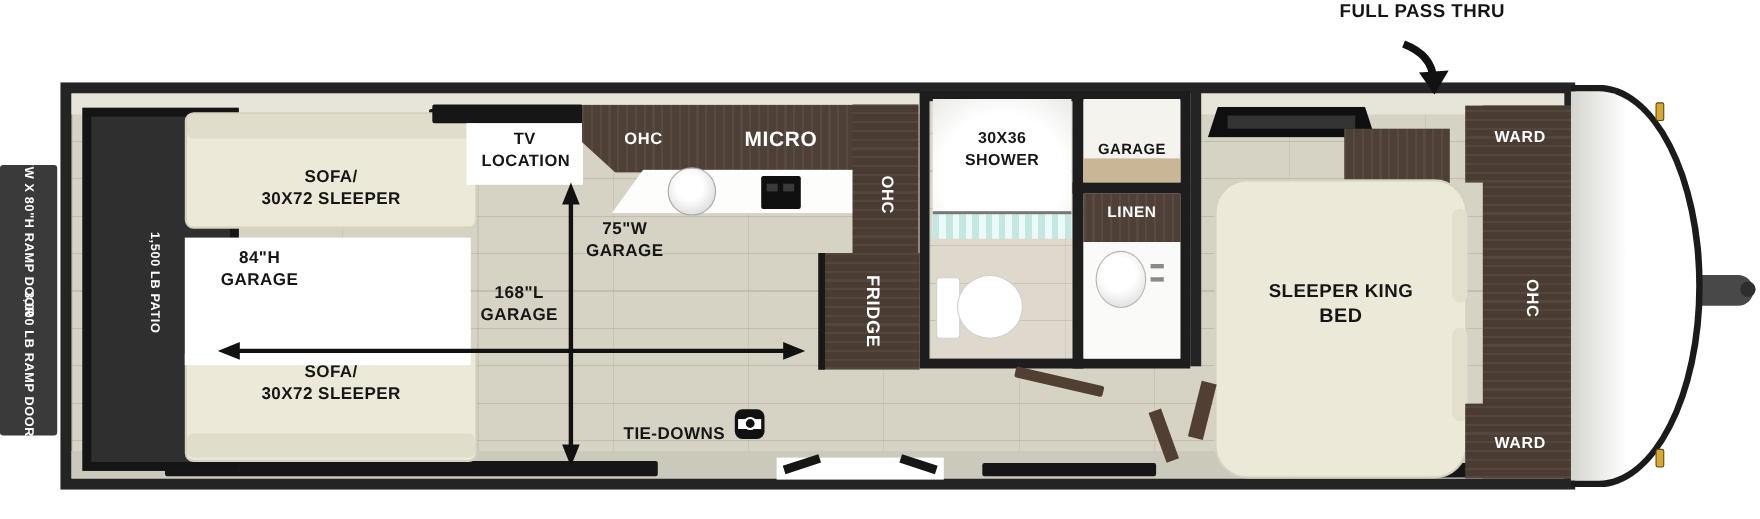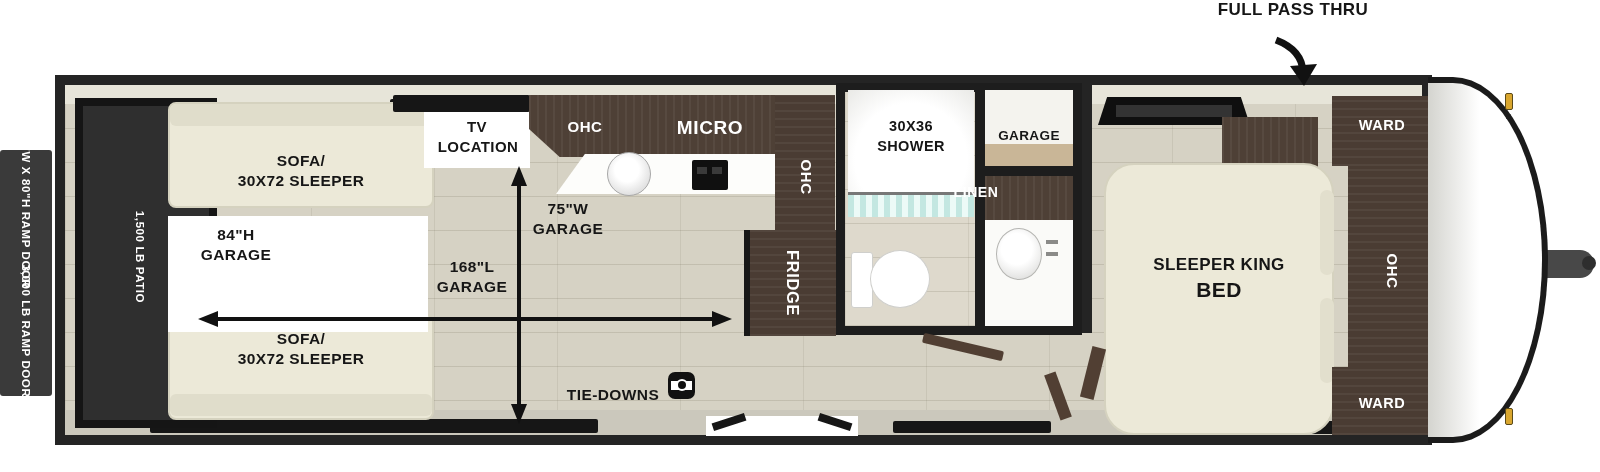--- a/index.html
+++ b/index.html
@@ -120,21 +120,21 @@
   <div class="abs" style="left:848px;top:195px;width:126px;height:22px;background:repeating-linear-gradient(90deg,#c3e7e1 0 6px,#ecfaf7 6px 12px);"></div>
 
   <div class="abs" style="left:975px;top:83px;width:10px;height:252px;background:#1d1d1d;"></div>
 
   <div class="abs" style="left:985px;top:90px;width:88px;height:76px;background:#f4f3ee;"></div>
   <div class="abs" style="left:985px;top:144px;width:88px;height:22px;background:#c9b697;"></div>
   <div class="abs lbl" style="left:985px;top:128px;width:88px;font-size:13.5px;">GARAGE</div>
   <div class="abs" style="left:975px;top:166px;width:107px;height:10px;background:#1d1d1d;"></div>
 
   <div class="abs wood" style="left:985px;top:176px;width:88px;height:44px;"></div>
-  <div class="abs wlbl" style="left:932px;top:184px;width:88px;font-size:14px;">LINEN</div>
+  <div class="abs wlbl" style="left:985px;top:184px;width:88px;font-size:14px;">LINEN</div>
 
   <div class="abs" style="left:985px;top:220px;width:88px;height:106px;background:#fafaf8;"></div>
   <div class="abs" style="left:996px;top:228px;width:46px;height:52px;border-radius:50%;background:radial-gradient(circle at 45% 40%,#ffffff 40%,#d2d2d0 100%);border:1px solid #b5b5b2;box-sizing:border-box;"></div>
   <div class="abs" style="left:1046px;top:240px;width:12px;height:4px;background:#8a8a88;"></div>
   <div class="abs" style="left:1046px;top:252px;width:12px;height:4px;background:#8a8a88;"></div>
 
   <div class="abs" style="left:851px;top:252px;width:22px;height:56px;background:#fff;border:1px solid #cfcfcc;border-radius:3px;box-sizing:border-box;"></div>
   <div class="abs" style="left:870px;top:250px;width:60px;height:58px;background:#fff;border:1px solid #cfcfcc;border-radius:50%;box-sizing:border-box;"></div>
 
   <div class="abs" style="left:922px;top:342px;width:82px;height:10px;background:#513f33;border-radius:2px;transform:rotate(13deg);"></div>
@@ -144,21 +144,21 @@
 
   <div class="abs" style="left:1098px;top:97px;width:152px;height:28px;background:#0f0f0f;clip-path:polygon(6% 0,94% 0,100% 100%,0 100%);">
     <div class="abs" style="left:18px;top:8px;width:116px;height:12px;background:#333;"></div>
   </div>
   <div class="abs wood" style="left:1222px;top:117px;width:96px;height:52px;"></div>
 
   <div class="abs cushion" style="left:1104px;top:163px;width:230px;height:272px;border-radius:30px;"></div>
   <div class="abs" style="left:1320px;top:190px;width:14px;height:85px;background:#e2dfcd;border-radius:7px;"></div>
   <div class="abs" style="left:1320px;top:298px;width:14px;height:85px;background:#e2dfcd;border-radius:7px;"></div>
   <div class="abs lbl" style="left:1104px;top:255px;width:230px;font-size:17px;">SLEEPER KING</div>
-  <div class="abs lbl" style="left:1104px;top:277px;width:230px;font-size:21px;">BED</div>
+  <div class="abs lbl" style="left:1104px;top:277px;width:230px;font-size:18px;">BED</div>
 
   <div class="abs woodv" style="left:1348px;top:96px;width:84px;height:339px;"></div>
   <div class="abs woodv" style="left:1332px;top:96px;width:100px;height:70px;"></div>
   <div class="abs wlbl" style="left:1332px;top:117px;width:100px;font-size:14.5px;">WARD</div>
   <div class="abs rot wlbl" style="left:1292px;top:262px;width:200px;font-size:15px;">
        <span>OHC</span></div>
   <div class="abs woodv" style="left:1332px;top:367px;width:100px;height:68px;"></div>
   <div class="abs wlbl" style="left:1332px;top:395px;width:100px;font-size:14.5px;">WARD</div>
   <div class="abs" style="left:1086px;top:347px;width:14px;height:52px;background:#513f33;transform:rotate(14deg);"></div>
 

